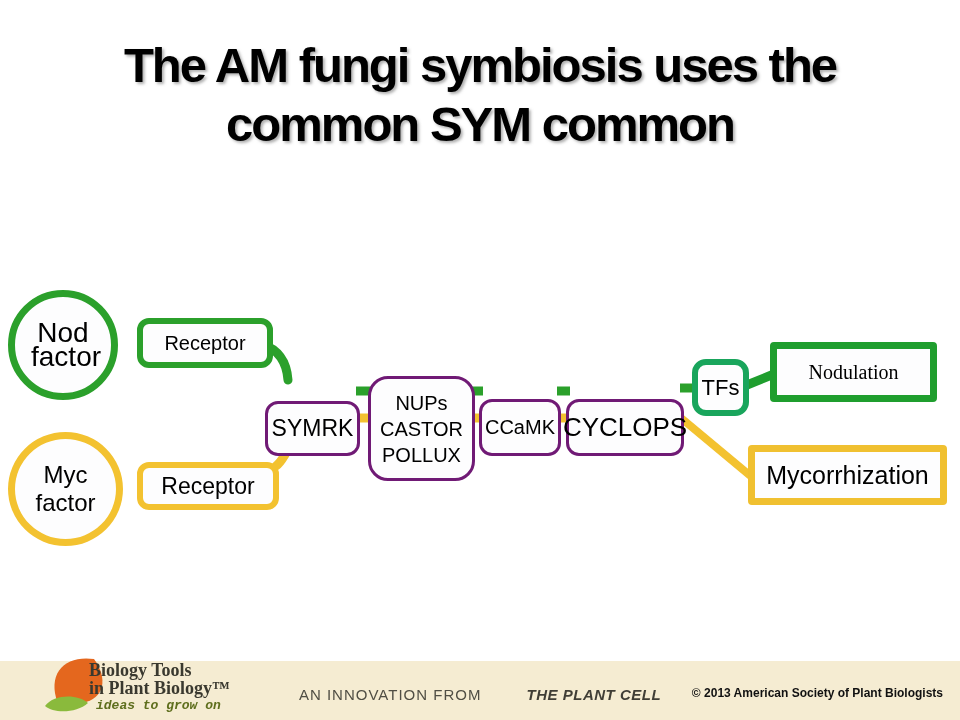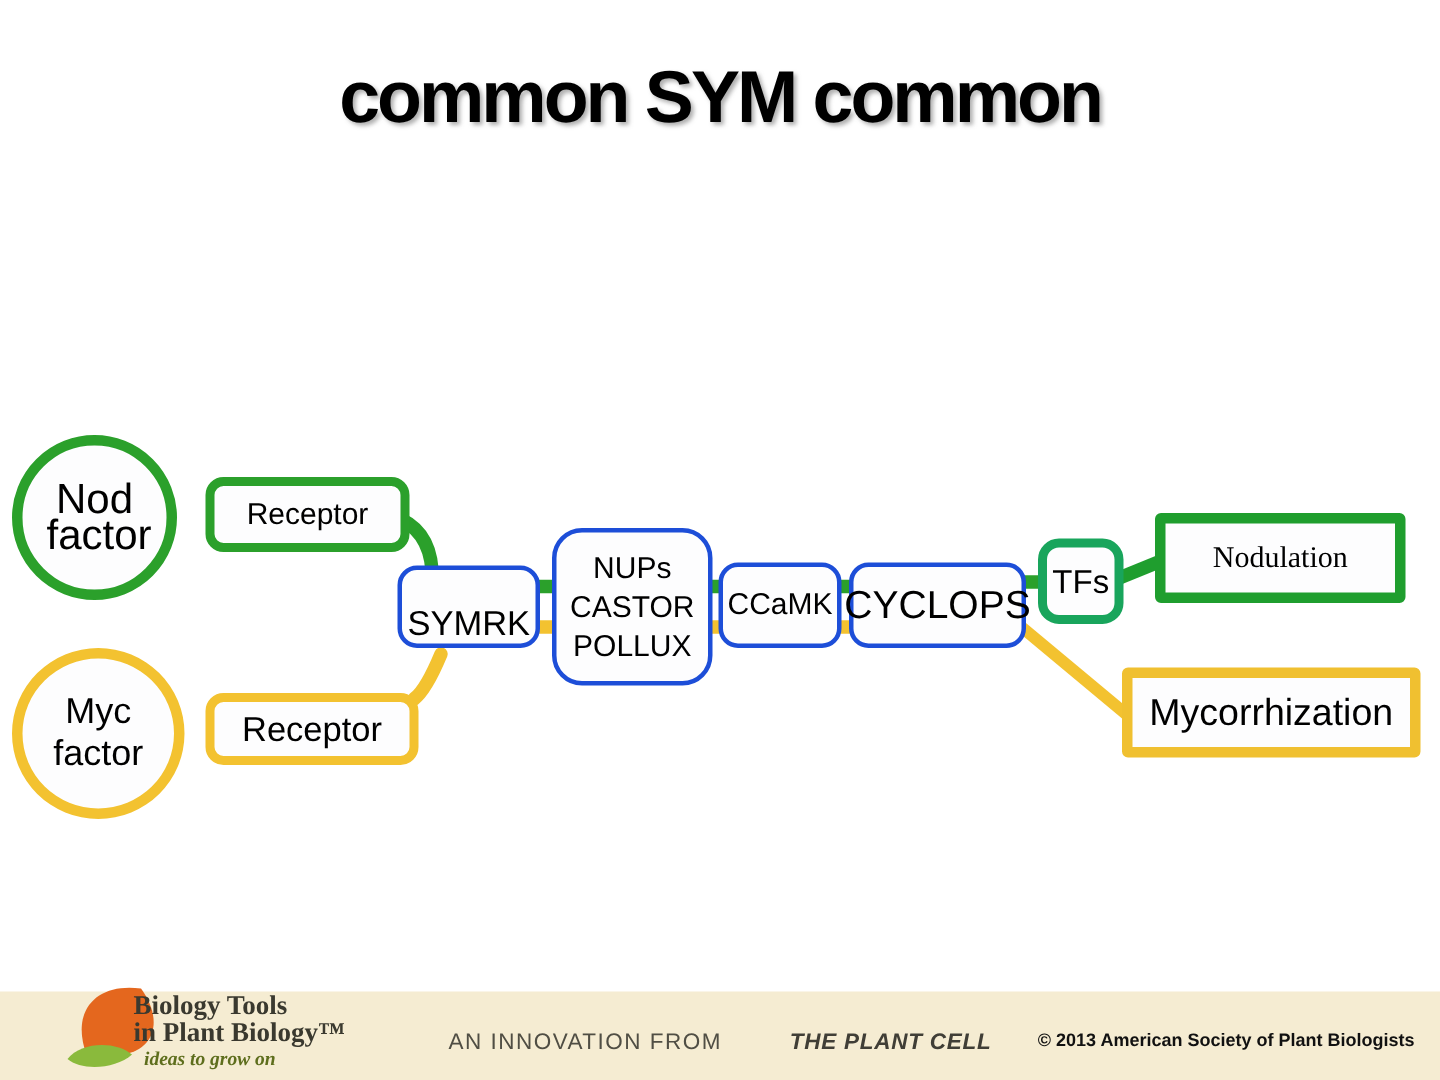--- a/index.html
+++ b/index.html
@@ -17,48 +17,49 @@
   #connector-layer{position:absolute;left:0;top:0;z-index:1;}
   .node{position:absolute;z-index:2;display:flex;align-items:center;justify-content:center;
         text-align:center;background:#fdfdfe;color:#000;box-sizing:border-box;}
   .circle{border-radius:50%;}
   .nod-circle{left:8px;top:290px;width:110px;height:110px;border:7px solid #2ba02b;font-size:28px;line-height:24px;}
   .nod-circle .wrap{width:64px;}
   .myc-circle{left:8px;top:432px;width:115px;height:114px;border:7px solid #f3c230;font-size:24px;line-height:28px;text-align:center;}
   .myc-circle .wrap{width:84px;}
   .receptor-nod{left:137px;top:318px;width:136px;height:50px;border:6px solid #2ba02b;border-radius:12px;font-size:20px;}
   .receptor-myc{left:137px;top:462px;width:142px;height:48px;border:6px solid #f3c230;border-radius:12px;font-size:23px;}
-  .core{border:3px solid #1d4ed8;border-radius:13px;}
-  .symrk{left:265px;top:377px;width:95px;height:55px;font-size:23px;align-items:flex-end;}
+  .core{border:3px solid #701a75;border-radius:13px;margin-top:24px;}
+  .symrk{left:265px;top:377px;width:95px;height:55px;font-size:23px;}
   .nups{left:368px;top:352px;width:107px;height:105px;font-size:20px;line-height:26px;border-radius:20px;}
   .nups .wrap{width:90px;}
   .ccamk{left:479px;top:375px;width:82px;height:57px;font-size:20px;}
   .cyclops{left:566px;top:375px;width:118px;height:57px;font-size:26px;}
   .tfs{left:692px;top:359px;width:57px;height:57px;border:6px solid #19a55c;border-radius:14px;font-size:22px;}
   .nodulation{left:770px;top:342px;width:167px;height:60px;border:7px solid #1f9e2e;border-radius:4px;font-size:20px;font-family:Liberation Serif, serif;}
   .mycorrhization{left:748px;top:445px;width:199px;height:60px;border:7px solid #f0c030;border-radius:4px;font-size:25px;}
   
   .footer-bar{position:absolute;left:0;top:661px;width:960px;height:59px;z-index:3;}
   .logo-svg{position:absolute;left:42px;top:654px;z-index:4;}
   .logo-text{position:absolute;left:89px;top:661px;z-index:4;
              font-family:"Liberation Serif",serif;font-weight:bold;color:#3a392f;
              font-size:18px;line-height:18px;}
   .logo-tagline{position:absolute;left:96px;top:698px;z-index:4;
-             font-family:Liberation Serif, serif;font-style:italic;font-weight:bold;
+             font-family:Liberation Mono, monospace;font-style:italic;font-weight:bold;
              color:#5e6e1d;font-size:13px;}
   .innovation{position:absolute;left:0;top:686px;width:960px;text-align:center;z-index:4;
              font-size:15px;letter-spacing:1px;color:#504e44;}
   .innovation .brand{font-weight:bold;font-style:italic;color:#403e36;letter-spacing:0.5px;margin-left:40px;}
   .copyright{position:absolute;right:17px;top:686px;z-index:4;
              font-size:12px;font-weight:600;color:#111;}
 </style>
 </head>
 <body>
 
 <div class="title">
+  <div>The AM fungi symbiosis uses the</div>
   <div>common SYM common</div>
 </div>
 
 <svg id="connector-layer" width="960" height="720" viewBox="0 0 960 720">
 
   <path d="M 262 344 Q 286 352 288 380" fill="none" stroke="#2ba02b" stroke-width="9" stroke-linecap="round"></path>
 
   <path d="M 276 466 Q 284 460 294 436" fill="none" stroke="#f3c230" stroke-width="9" stroke-linecap="round"></path>
 
   <line x1="356" y1="391" x2="372" y2="391" stroke="#2ba02b" stroke-width="9"></line>

